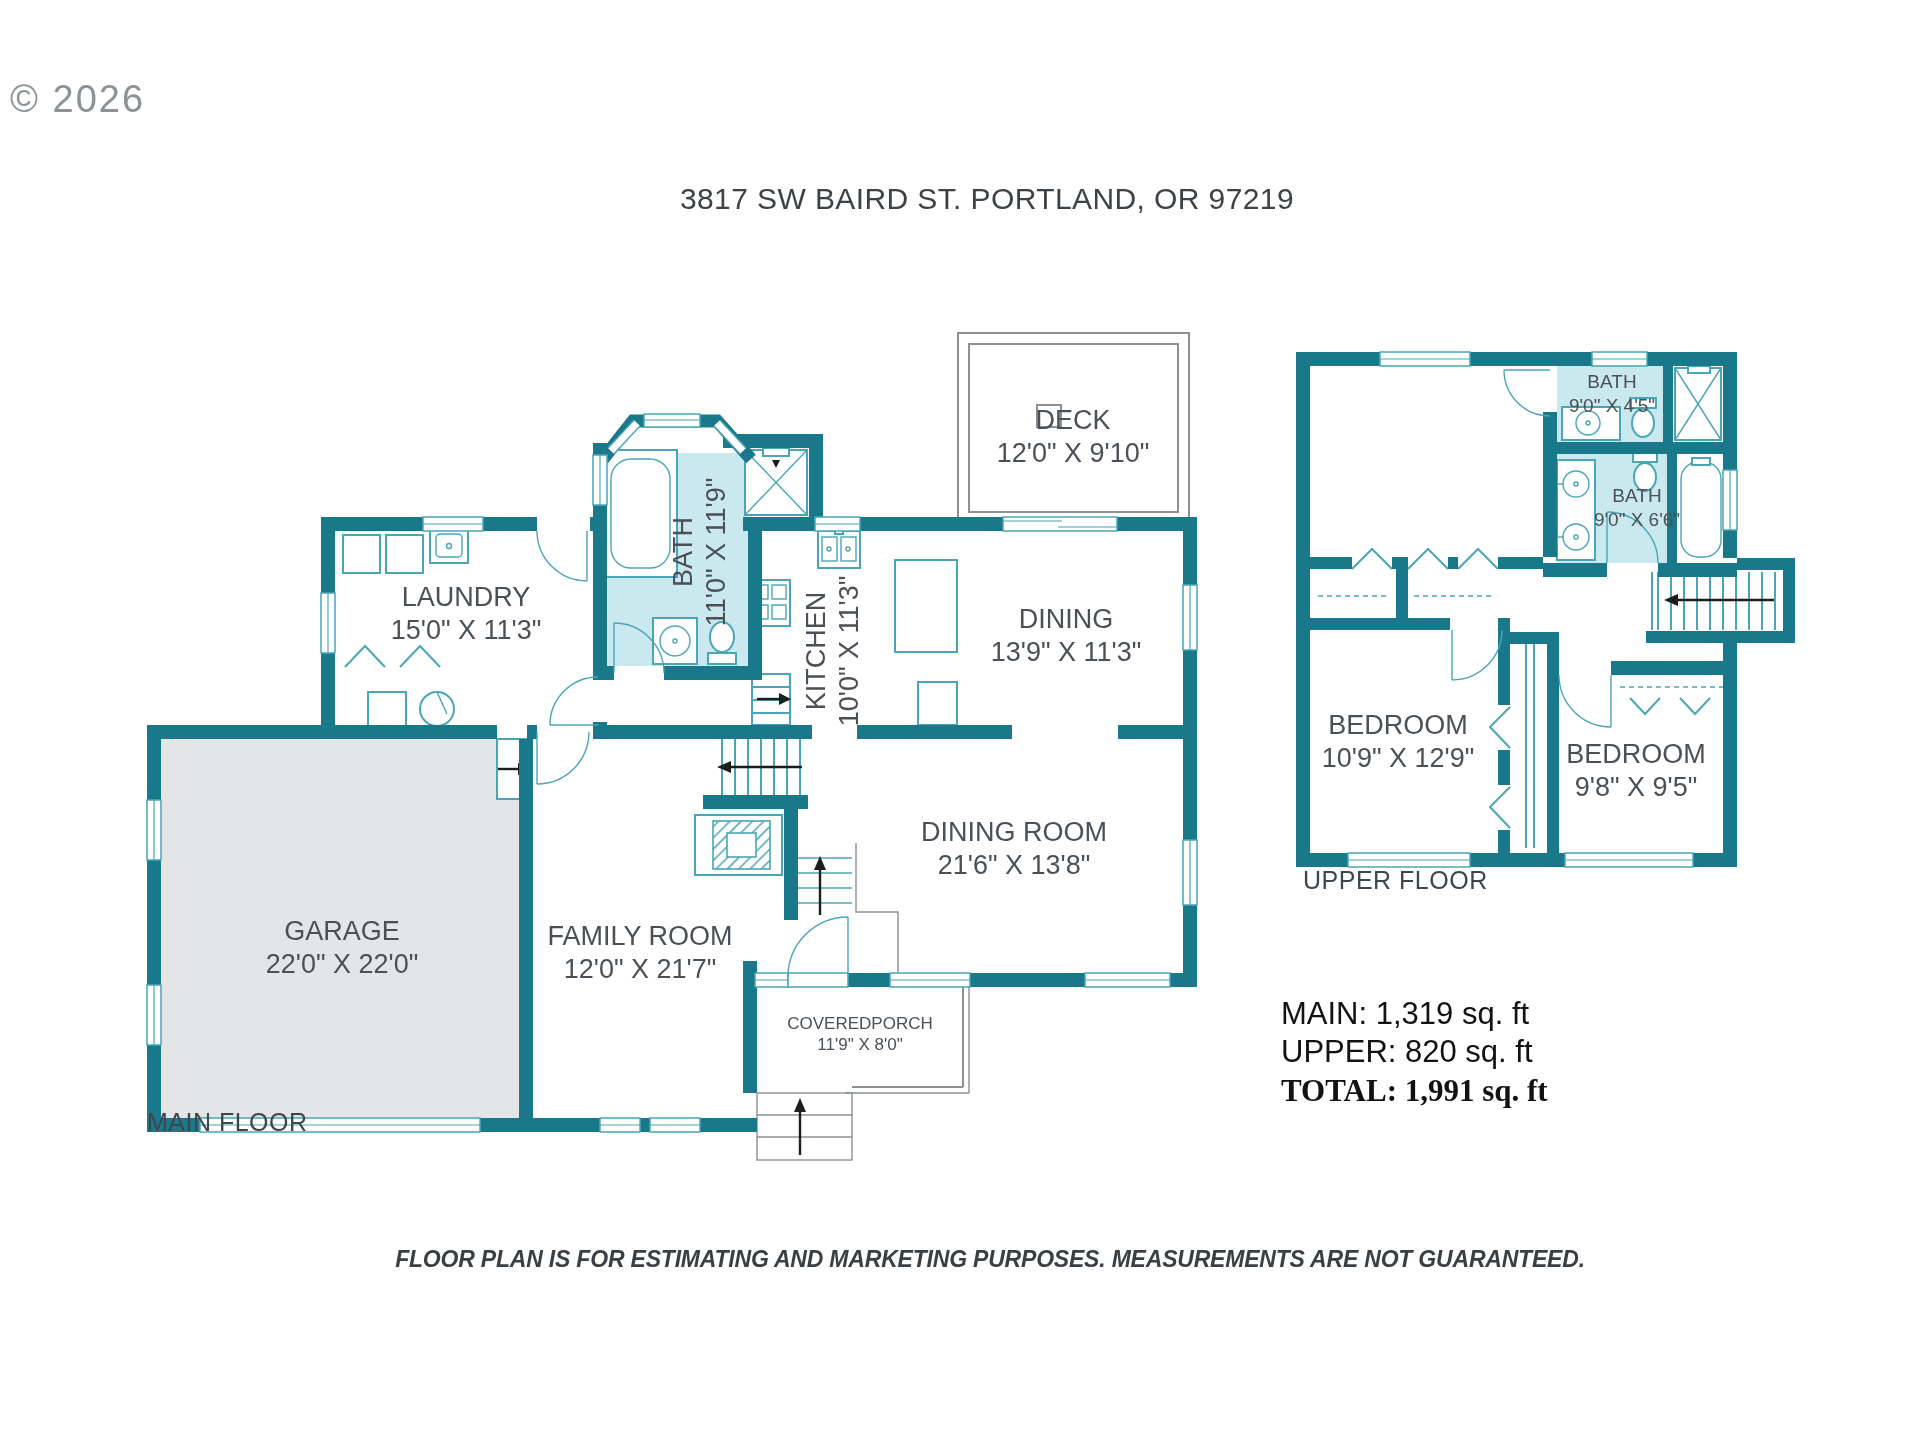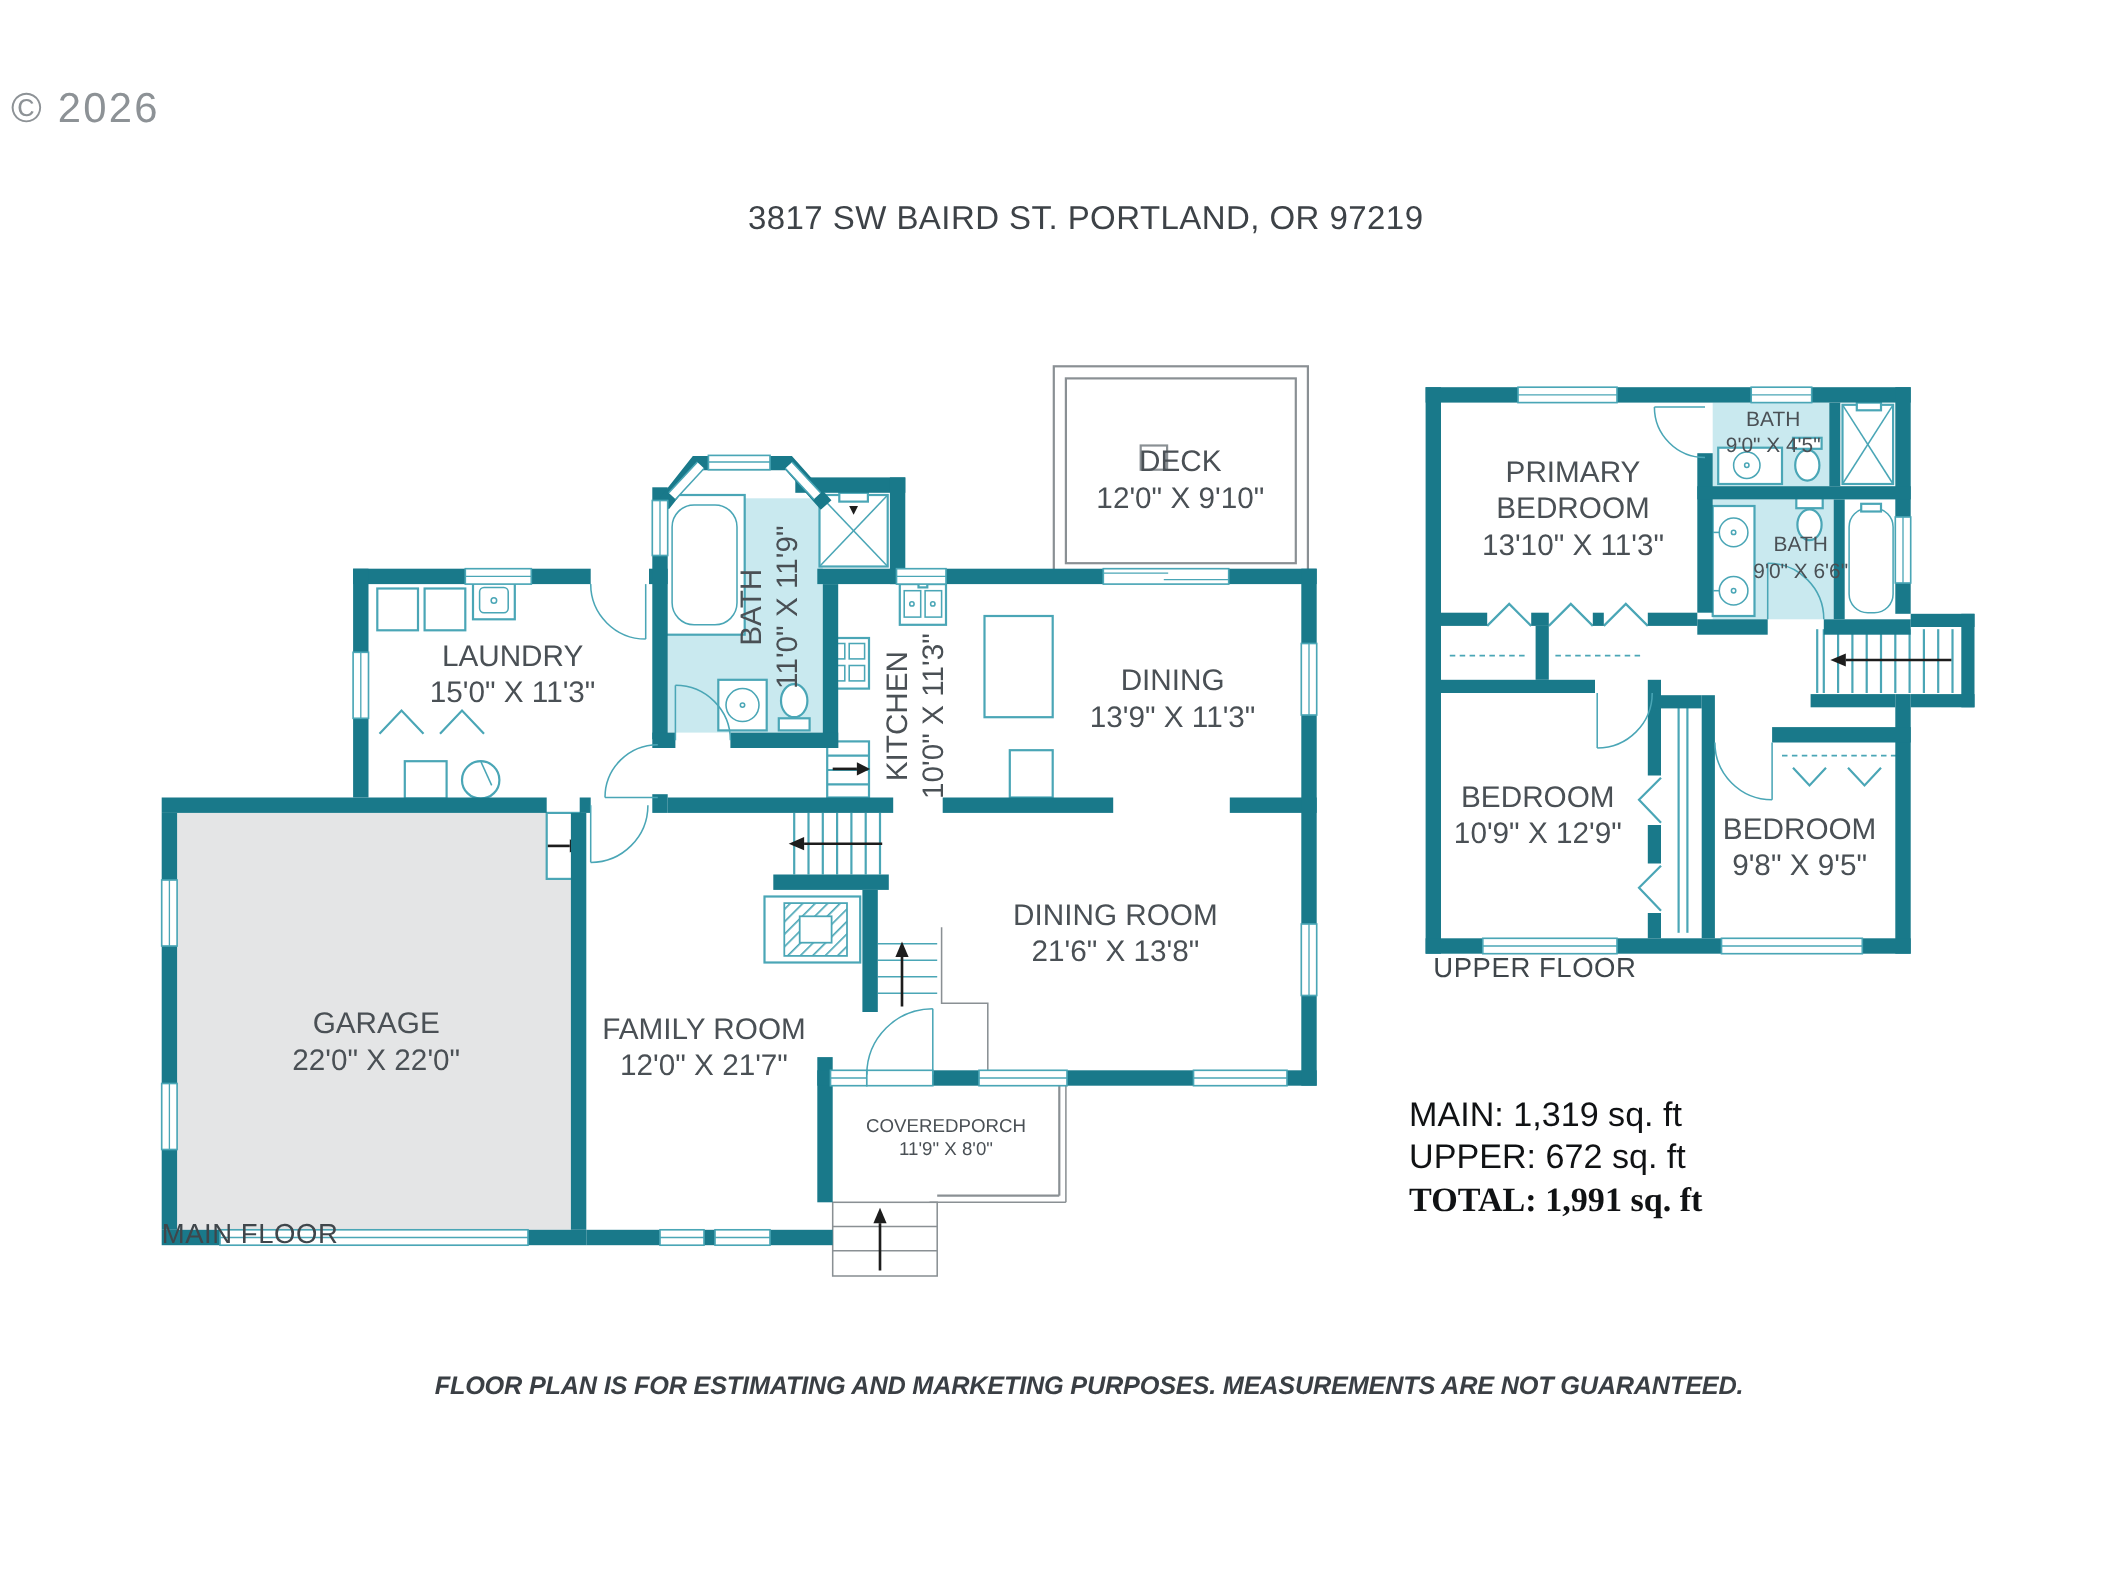--- a/index.html
+++ b/index.html
@@ -519,24 +519,20 @@
   </div>
   <div class="lbl" style="left:342px;top:948px;">
     <span class="nm">GARAGE</span>
     <span class="dm">22'0" X 22'0"</span>
   </div>
   <div class="lbl" style="left:860px;top:1034px;font-size:17px;">
     <span class="nm">COVEREDPORCH</span>
     <span class="dm">11'9" X 8'0"</span>
   </div>
 
-  <div class="lbl wrap" style="left:1430px;top:463px;">
-    <span class="nm">PRIMARY BEDROOM</span>
-    <span class="dm">13'10" X 11'3"</span>
-  </div>
   <div class="lbl small" style="left:1612px;top:394px;">
     <span class="nm">BATH</span>
     <span class="dm">9'0" X 4'5"</span>
   </div>
   <div class="lbl small" style="left:1637px;top:508px;">
     <span class="nm">BATH</span>
     <span class="dm">9'0" X 6'6"</span>
   </div>
   <div class="lbl" style="left:1398px;top:742px;">
     <span class="nm">BEDROOM</span>
@@ -545,18 +541,18 @@
   <div class="lbl" style="left:1636px;top:771px;">
     <span class="nm">BEDROOM</span>
     <span class="dm">9'8" X 9'5"</span>
   </div>
 
   <div class="floor-tag" style="left:147px;top:1108px;">MAIN FLOOR</div>
   <div class="floor-tag" style="left:1303px;top:866px;">UPPER FLOOR</div>
 
   <div class="areas">
     <div>MAIN: 1,319 sq. ft</div>
-    <div>UPPER: 672 sq. ft</div>
+    <div>UPPER: 820 sq. ft</div>
     <div class="total">TOTAL: 1,991 sq. ft</div>
   </div>
 
   <div class="disclaimer">FLOOR PLAN IS FOR ESTIMATING AND MARKETING PURPOSES. MEASUREMENTS ARE NOT GUARANTEED.</div>
 </div>
 
 </body></html>

